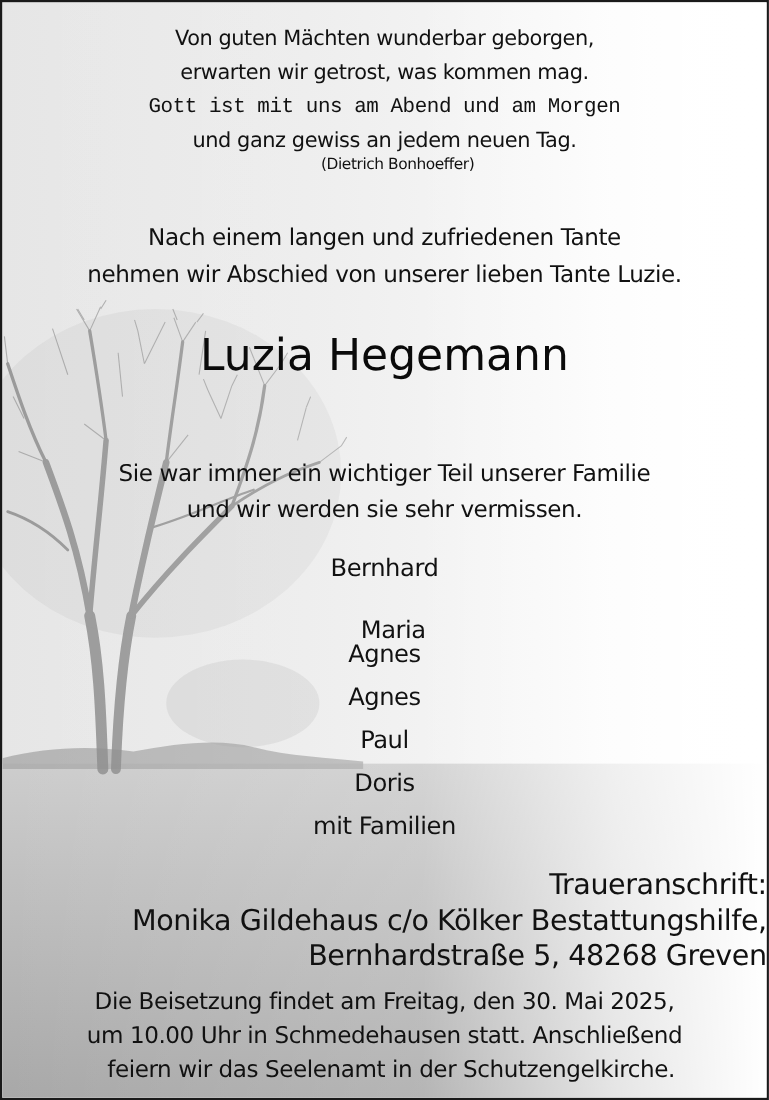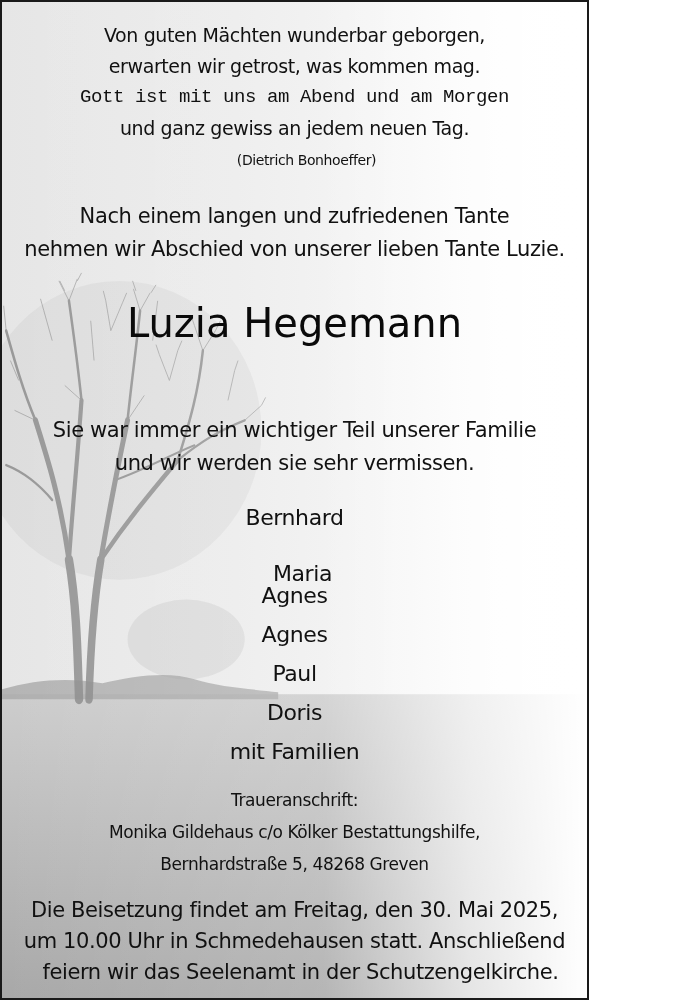--- a/index.html
+++ b/index.html
@@ -1,39 +1,39 @@
 <!DOCTYPE html>
 <html><head>
 <meta charset="utf-8">
 <style>
   html, body { margin: 0; padding: 0; }
   body { width: 699px; height: 1000px; background: #ffffff; overflow: hidden; }
   .card {
     position: relative;
-    width: 589px; height: 1000px;
+    width: 699px; height: 1000px;
     box-sizing: border-box;
     border: 2px solid #1a1a1a;
     overflow: hidden;
     background: linear-gradient(90deg, #e6e6e6 0%, #ececec 40%, #f4f4f4 70%, #fdfdfd 92%, #ffffff 100%);
     font-family: "DejaVu Sans", sans-serif;
     color: #111;
   }
   .bg { position: absolute; inset: 0; z-index: 0; }
   .bg svg { width: 100%; height: 100%; display: block; }
   .content { position: absolute; inset: 0; z-index: 1; text-align: center; }
   .line { position: absolute; left: 0; right: 0; white-space: nowrap; letter-spacing: -0.4px; }
   .poem { font-size: 19px; }
   .author { font-size: 14px; }
   .intro { font-size: 21px; }
   .name { font-size: 40px; letter-spacing: 0px; color: #0a0a0a; }
   .dates { font-size: 18.5px; }
   .dates .sym { font-size: 13px; vertical-align: 4px; }
   .tribute { font-size: 21px; }
   .mourner { font-size: 22px; }
-  .addr { font-size: 17px; }
+  .addr { font-size: 26px; text-align: right; }
   .funeral { font-size: 21px; }
 </style>
 </head>
 <body>
 
 <div class="card">
 
   <div class="bg">
     <svg viewBox="0 0 699 1000" preserveAspectRatio="none">
       <defs>
@@ -85,21 +85,21 @@
     </svg>
   </div>
 
   <div class="content">
 
     <div>
       <div class="line poem" style="top:22px;">Von guten Mächten wunderbar geborgen,</div>
       <div class="line poem" style="top:53px;">erwarten wir getrost, was kommen mag.</div>
       <div class="line poem" style="top:84px;font-family:Liberation Mono, monospace;">Gott ist mit uns am Abend und am Morgen</div>
       <div class="line poem" style="top:115px;">und ganz gewiss an jedem neuen Tag.</div>
-      <div class="line author" style="top:150px;padding-left:24px;">(Dietrich Bonhoeffer)</div>
+      <div class="line author" style="top:140px;padding-left:24px;">(Dietrich Bonhoeffer)</div>
     </div>
 
     <div>
       <div class="line intro" style="top:202px;">Nach einem langen und zufriedenen Tante</div>
       <div class="line intro" style="top:235px;">nehmen wir Abschied von unserer lieben Tante Luzie.</div>
     </div>
 
     <div class="line name" style="top:298px;">Luzia Hegemann</div>
 
 

